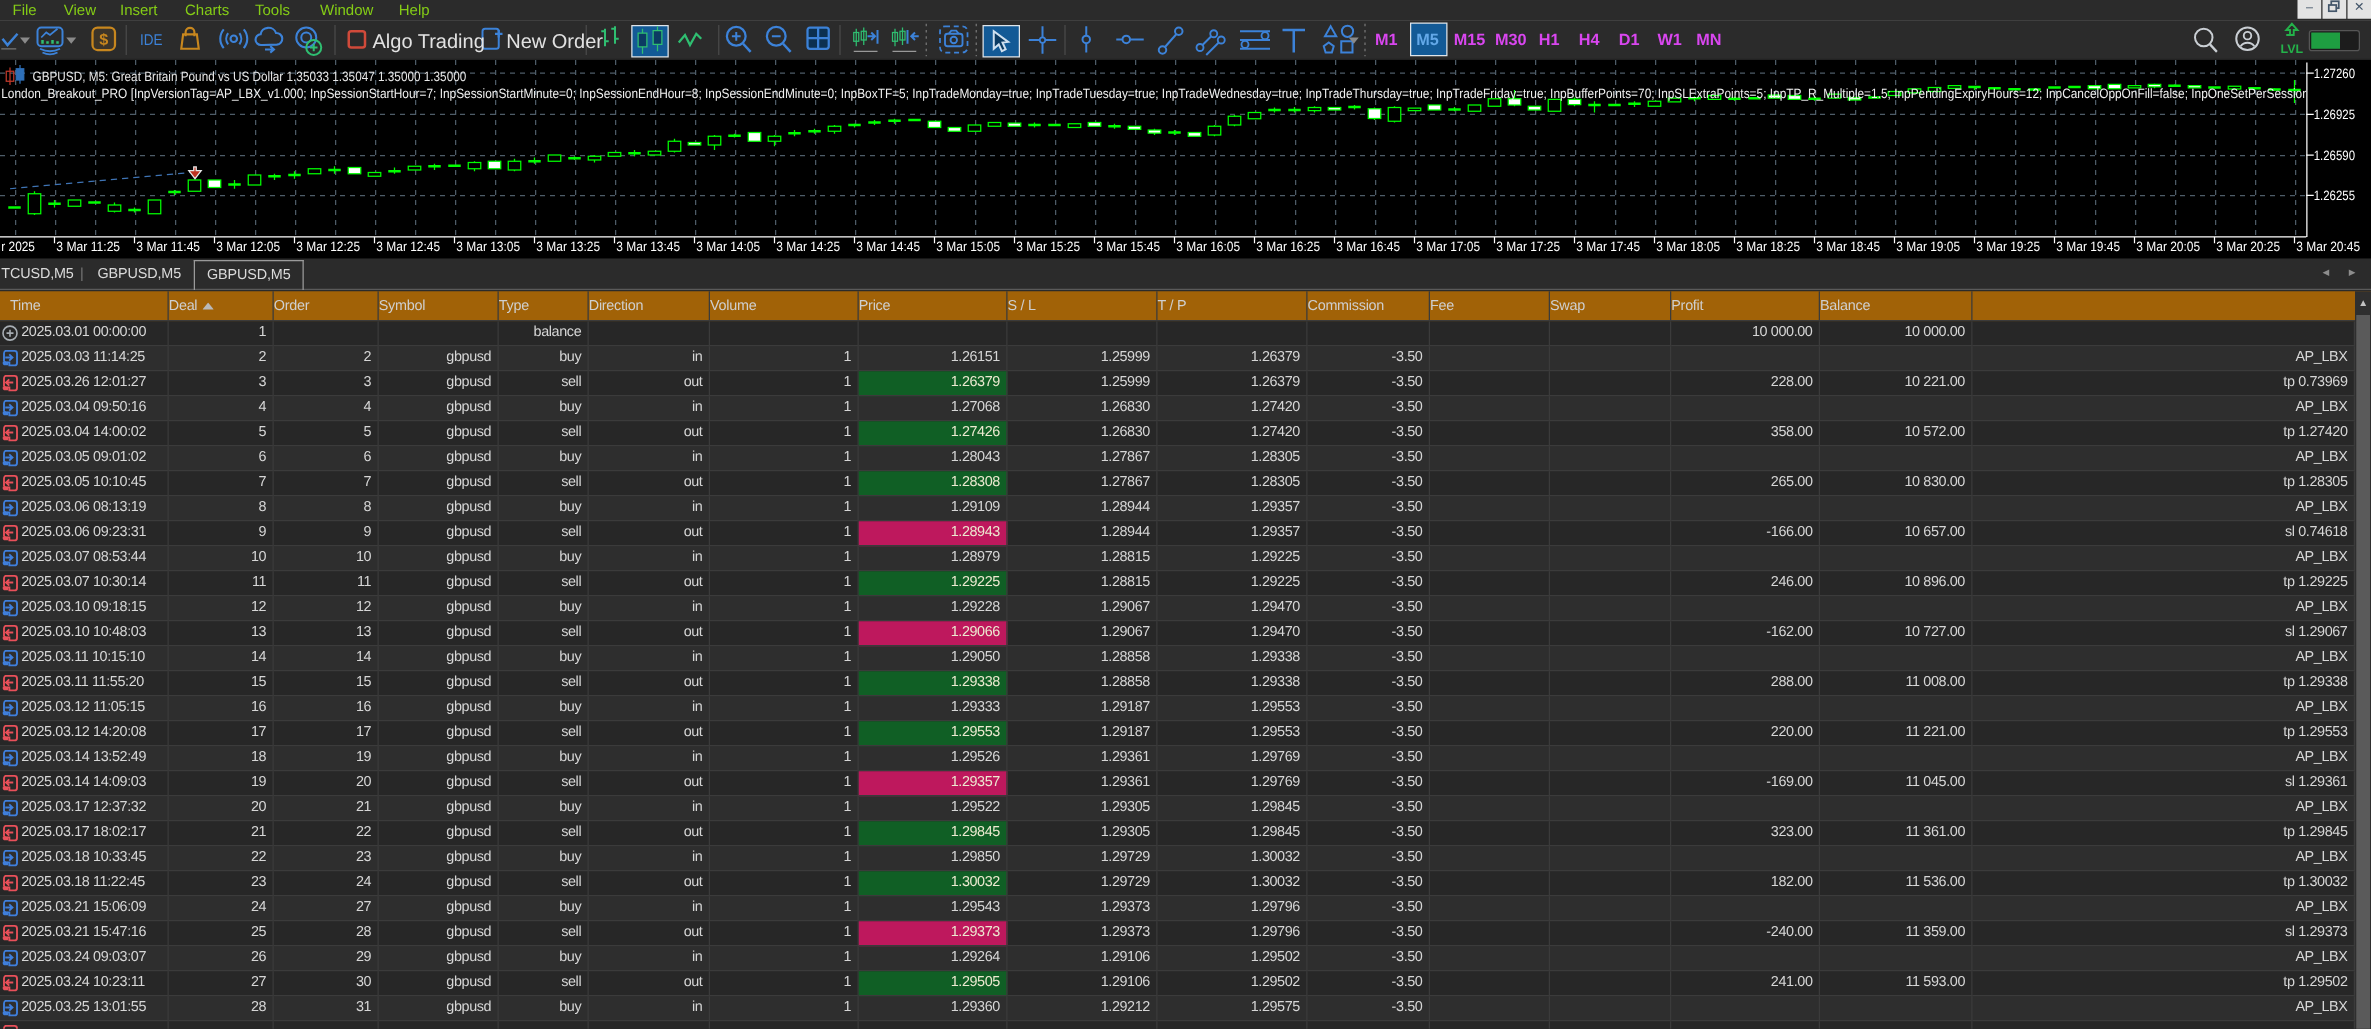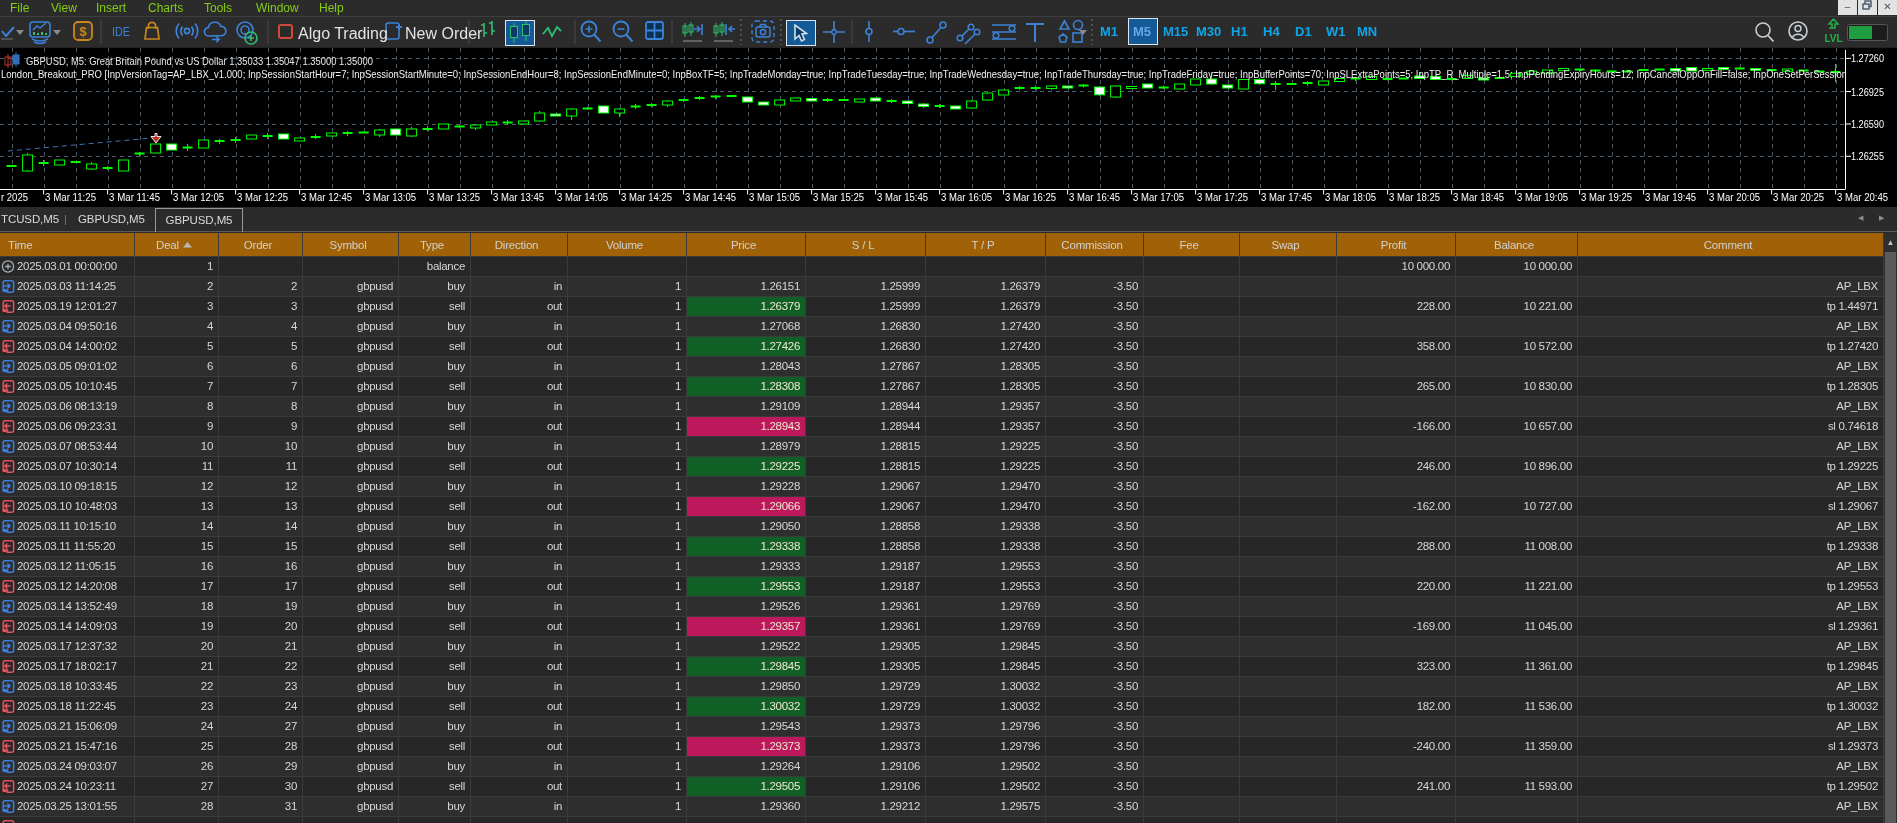--- a/index.html
+++ b/index.html
@@ -2,27 +2,27 @@
 <html><head><meta charset="utf-8"><title>MT5</title><style>
 *{margin:0;padding:0;box-sizing:border-box}
 body{width:1897px;height:823px;overflow:hidden;background:#2b2b2b;font-family:"Liberation Sans",sans-serif;position:relative}
 #menubar{position:absolute;left:0;top:0;width:1897px;height:17px;background:#2b2b2b;border-bottom:1px solid #3f3f3f}
 #menubar span{position:absolute;top:1px;font-size:12px;color:#84cc16}
 #winbtn{position:absolute;right:0;top:0;width:60px;height:15px;display:flex}
 #winbtn div{width:19px;height:15px;background:#e3e3e3;margin-left:1px;color:#44566a;font-size:10px;line-height:14px;text-align:center}
 #tbarwrap{position:absolute;left:0;top:17px;width:1897px;height:31px;background:#2b2b2b;border-bottom:1px solid #222}
 #tbar{position:absolute;left:0;top:0}
 .tt{position:absolute;font-size:16px;color:#e2e2e2;top:8px}
-.tf{position:absolute;font-size:13px;color:#0ea5e9;top:7px;font-weight:bold}
+.tf{position:absolute;font-size:13px;color:#d946ef;top:7px;font-weight:bold}
 #chart{position:absolute;left:0;top:48px}
 #tabbar{position:absolute;left:0;top:207px;width:1897px;height:25px;background:#2b2b2b;border-bottom:1px solid #5a5a5a}
 #tabbar span{position:absolute;font-size:11.5px;letter-spacing:-.1px;color:#dadada;top:6px}
 #atab{position:absolute;left:155px;top:1px;width:88px;height:24px;border:1px solid #9a9a9a;border-bottom:none;text-align:center;font-size:11.5px;letter-spacing:-.1px;color:#dadada;padding-top:5px}
 #thead{position:absolute;left:0;top:233px;width:1897px;height:24px;background:#a16207;display:flex;color:#cfcfcf;font-size:11.5px;letter-spacing:-.2px;border-bottom:1px solid #3b3b3b}
-#thead .c{display:flex;align-items:center;justify-content:center;padding-right:5px;border-right:1px solid #3b3b3b;height:24px}
+#thead .c{display:flex;align-items:center;justify-content:flex-start;padding-right:5px;border-right:1px solid #3b3b3b;height:24px}
 #thead .hl{justify-content:flex-start;padding-left:8px}
 #tbody{position:absolute;left:0;top:257px;width:1897px;height:566px;overflow:hidden}
 .tr{display:flex;height:20px;background:#2b2b2b;color:#d6d6d6;font-size:11.5px;letter-spacing:-.3px}
 .tr:nth-child(even){background:#2e2e2e}
 .tr:nth-child(odd){background:#272727}
 .tr .c{height:20px;line-height:19px;text-align:right;padding-right:5px;border-right:1px solid #3b3b3b;border-bottom:1px solid #3b3b3b;overflow:hidden}
 .tr .c0{text-align:left;padding-left:1px;padding-right:16px;display:flex;align-items:center}
 .tr .c0 span{margin-left:2px}
 .ric{flex:0 0 auto}
 .pg{background:#105f25;color:#ece9d0}
@@ -416,21 +416,20 @@
     <div class="c c5">Direction</div>
     <div class="c c6">Volume</div>
     <div class="c c7">Price</div>
     <div class="c c8">S / L</div>
     <div class="c c9">T / P</div>
     <div class="c c10">Commission</div>
     <div class="c c11">Fee</div>
     <div class="c c12">Swap</div>
     <div class="c c13">Profit</div>
     <div class="c c14">Balance</div>
-    <div class="c c15">Comment</div>
   </div>
 <div id="tbody">
 <div class="tr">
       <div class="c c0">
         <svg class="ric" width="14" height="15" viewBox="0 0 14 15">
           <circle cx="7" cy="7.5" r="5.6" fill="none" stroke="#a7adb3" stroke-width="1.3"></circle>
           <path d="M7 4.7v5.6 M4.2 7.5h5.6" stroke="#a7adb3" stroke-width="1.3"></path>
         </svg>
         <span>2025.03.01 00:00:00</span>
       </div>
@@ -475,37 +474,37 @@
       <div class="c c14"></div>
       <div class="c c15">AP_LBX</div>
     </div>
 <div class="tr">
       <div class="c c0">
         <svg class="ric" width="14" height="15" viewBox="0 0 14 15">
           <path d="M3.4 1.7 h7.2 a2 2 0 0 1 2 2 v7.6 a2 2 0 0 1-2 2 h-4.1 v-2.4 h-3.1 l-1.2-1.2 v-6 a2 2 0 0 1 1.2-1.9 z" fill="none" stroke="#e8505a" stroke-width="1.5"></path>
           <path d="M9.6 7 h-5.6 m2.4-2.5 l-2.6 2.5 2.6 2.5" stroke="#e8505a" stroke-width="1.5" fill="none"></path>
           <path d="M5.6 10.4 v2.8 l-3.4-0.1 q-0.9-0.6-1-1.4 l0-1.4 z" fill="#e8505a"></path>
         </svg>
-        <span>2025.03.19 12:01:27</span>
+        <span>2025.03.26 12:01:27</span>
       </div>
       <div class="c c1">3</div>
       <div class="c c2">3</div>
       <div class="c c3">gbpusd</div>
       <div class="c c4">sell</div>
       <div class="c c5">out</div>
       <div class="c c6">1</div>
       <div class="c c7 pg">1.26379</div>
       <div class="c c8">1.25999</div>
       <div class="c c9">1.26379</div>
       <div class="c c10">-3.50</div>
       <div class="c c11"></div>
       <div class="c c12"></div>
       <div class="c c13">228.00</div>
       <div class="c c14">10 221.00</div>
-      <div class="c c15">tp 1.44971</div>
+      <div class="c c15">tp 0.73969</div>
     </div>
 <div class="tr">
       <div class="c c0">
         <svg class="ric" width="14" height="15" viewBox="0 0 14 15">
           <path d="M3.4 1.7 h7.2 a2 2 0 0 1 2 2 v7.6 a2 2 0 0 1-2 2 h-4.1 v-2.4 h-3.1 l-1.2-1.2 v-6 a2 2 0 0 1 1.2-1.9 z" fill="none" stroke="#3f7fdc" stroke-width="1.5"></path>
           <path d="M3.2 7 h5.6 m-2.4-2.5 l2.6 2.5 -2.6 2.5" stroke="#3f7fdc" stroke-width="1.5" fill="none"></path>
           <path d="M5.6 10.4 v2.8 l-3.4-0.1 q-0.9-0.6-1-1.4 l0-1.4 z" fill="#3f7fdc"></path>
         </svg>
         <span>2025.03.04 09:50:16</span>
       </div>

